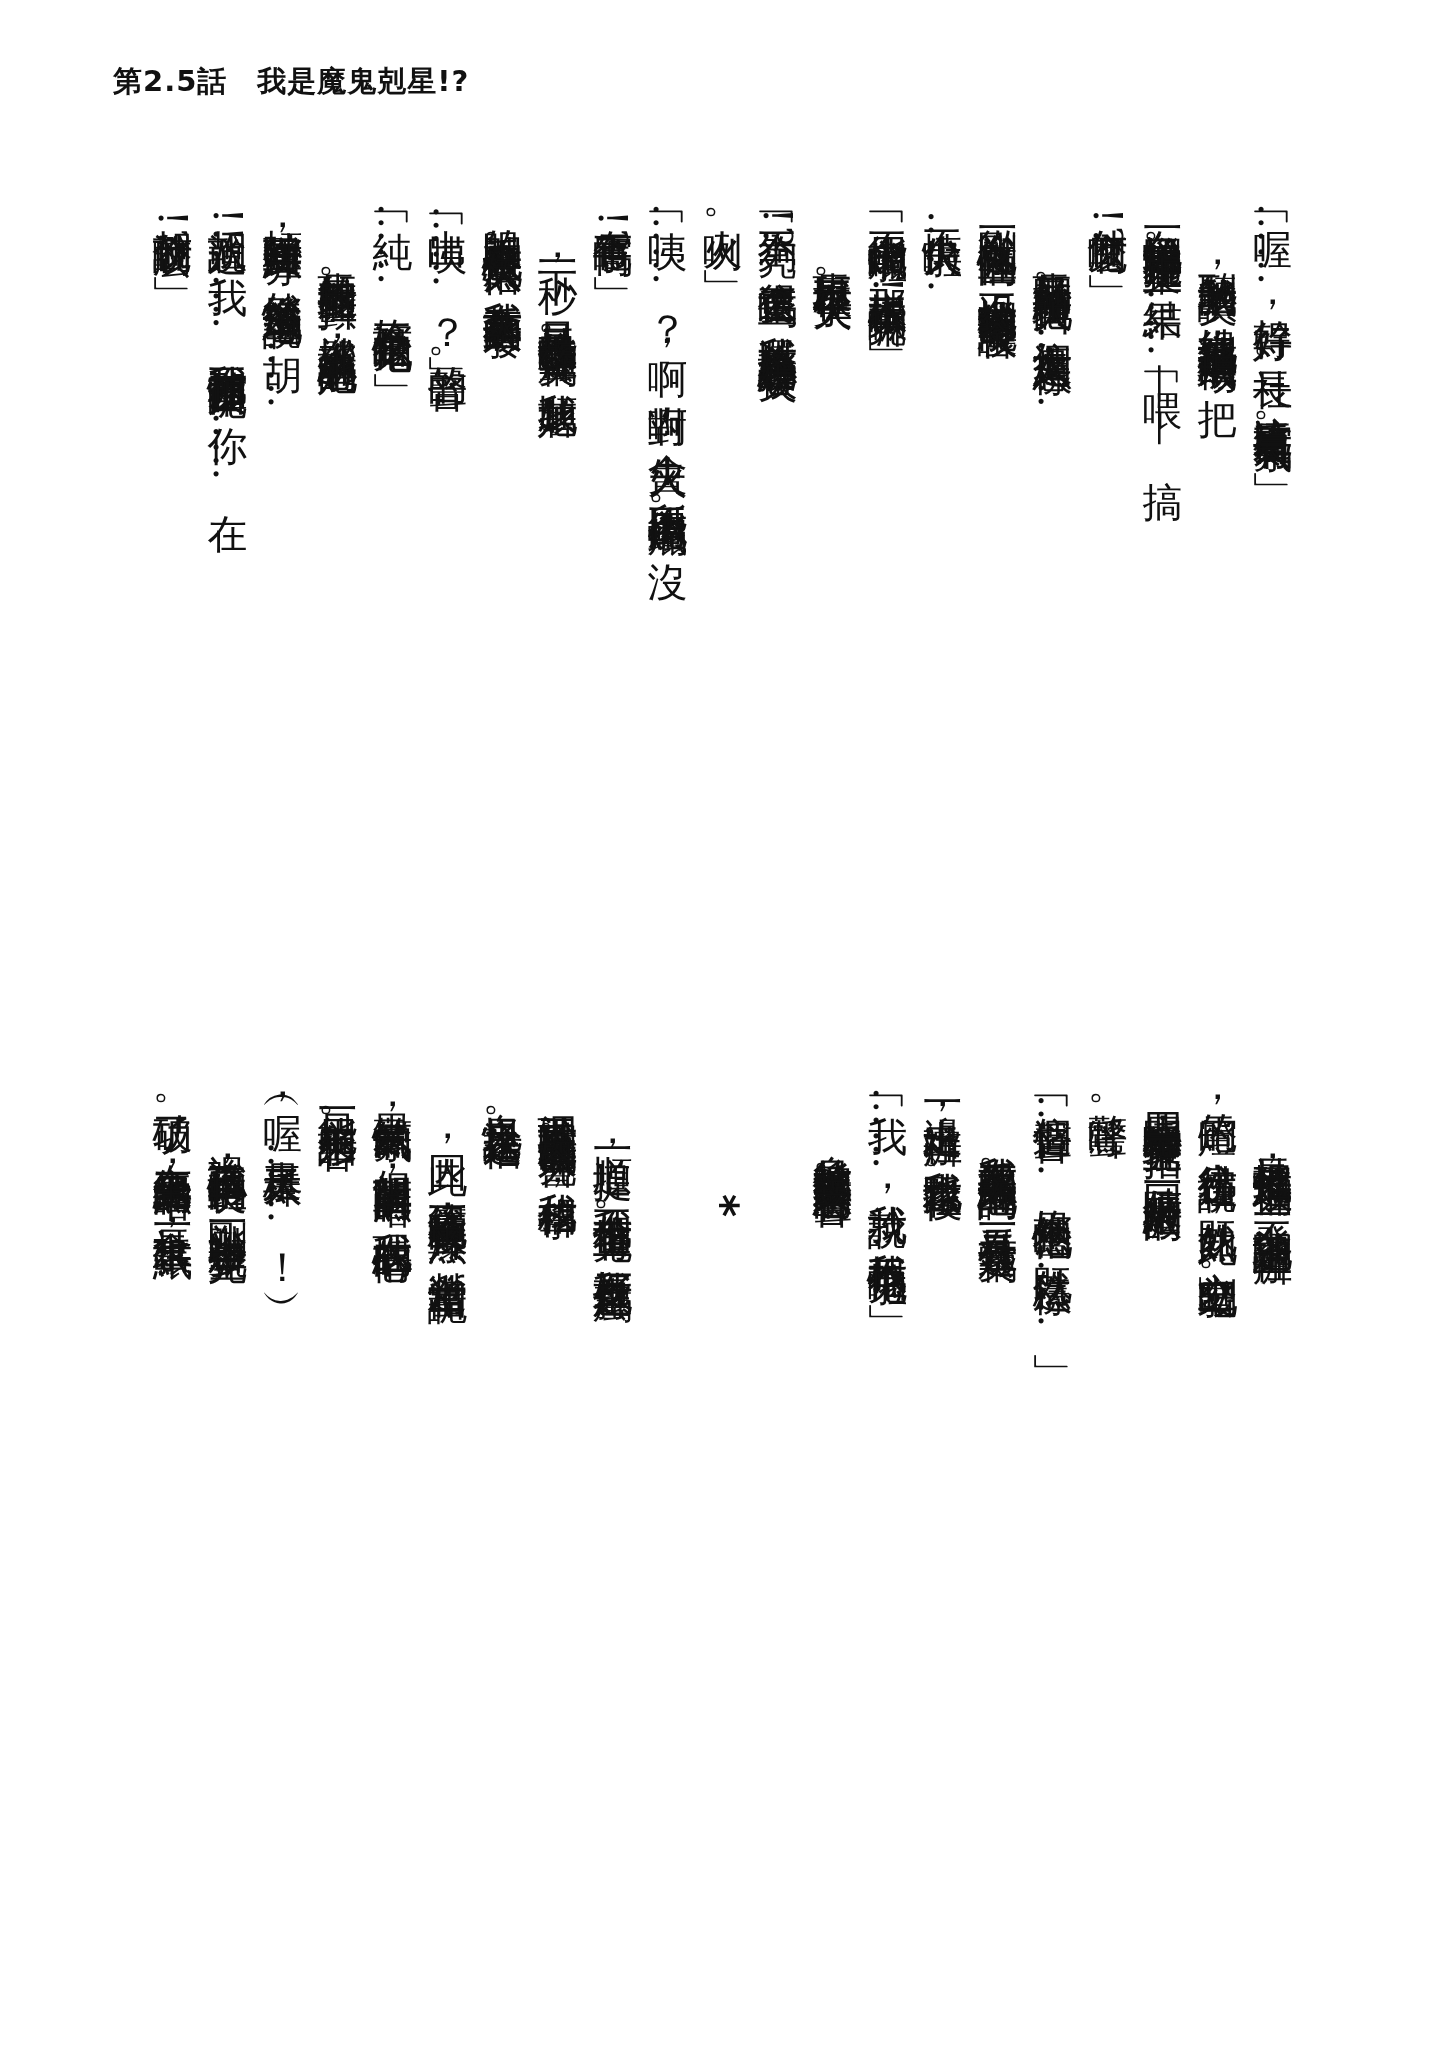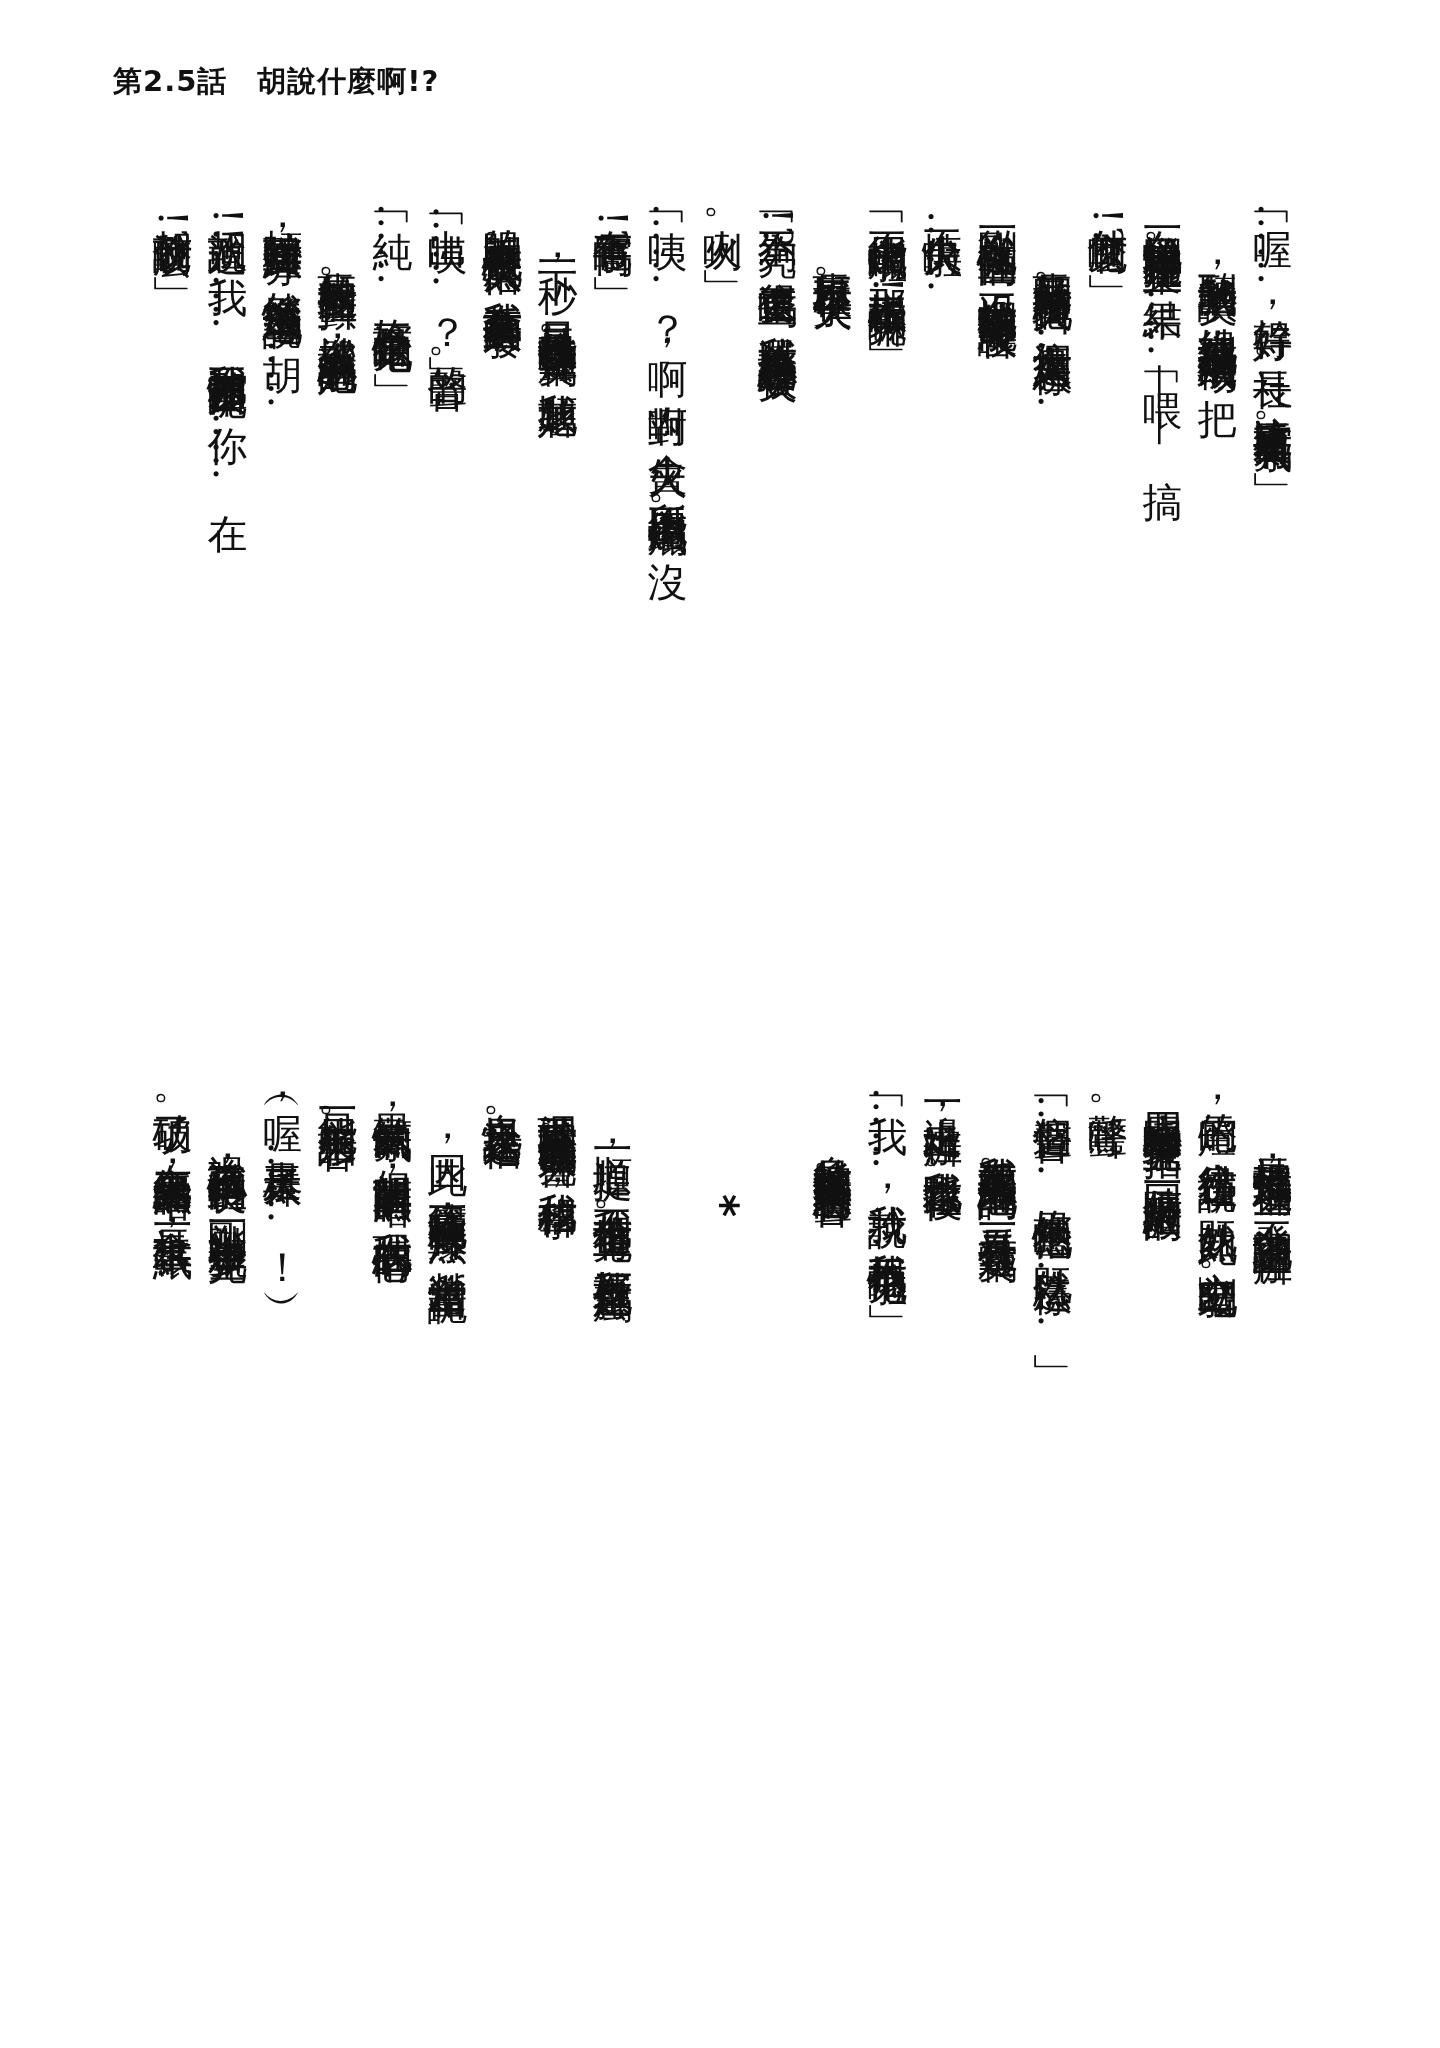--- a/index.html
+++ b/index.html
@@ -46,21 +46,21 @@
     font-family: "DejaVu Sans", "Liberation Sans", sans-serif;
     font-weight: bold;
     font-size: 44px;
     padding-top: 112px;
   }
   .col.blank { width: 55px; }
 </style>
 </head>
 <body>
 
-<div class="chapter-title">第2.5話　胡說什麼啊!?</div>
+<div class="chapter-title">第2.5話　我是魔鬼剋星!?</div>
 
 <div class="text-block upper" id="upper">
     <p class="col">「喔……幹得好，社長。這比手電筒更有氣氛。」</p>
     <p class="col indent">聽到我的讚美，她得意地挺起平坦的飛機場，把</p>
     <p class="col">白色蠟燭一字排開擺在桌上。結果……「喂——搞</p>
     <p class="col">什麼鬼啊!?」</p>
     <p class="col indent">班長又開始神經質地大叫。這個女人是怎樣……</p>
     <p class="col">從剛剛就一直怪怪的？不過蠟燭的確有可能讓校舍</p>
     <p class="col">不慎失火啦……</p>
     <p class="col">「不能用蠟燭啦！那樣根本不夠亮嘛!!」</p>

